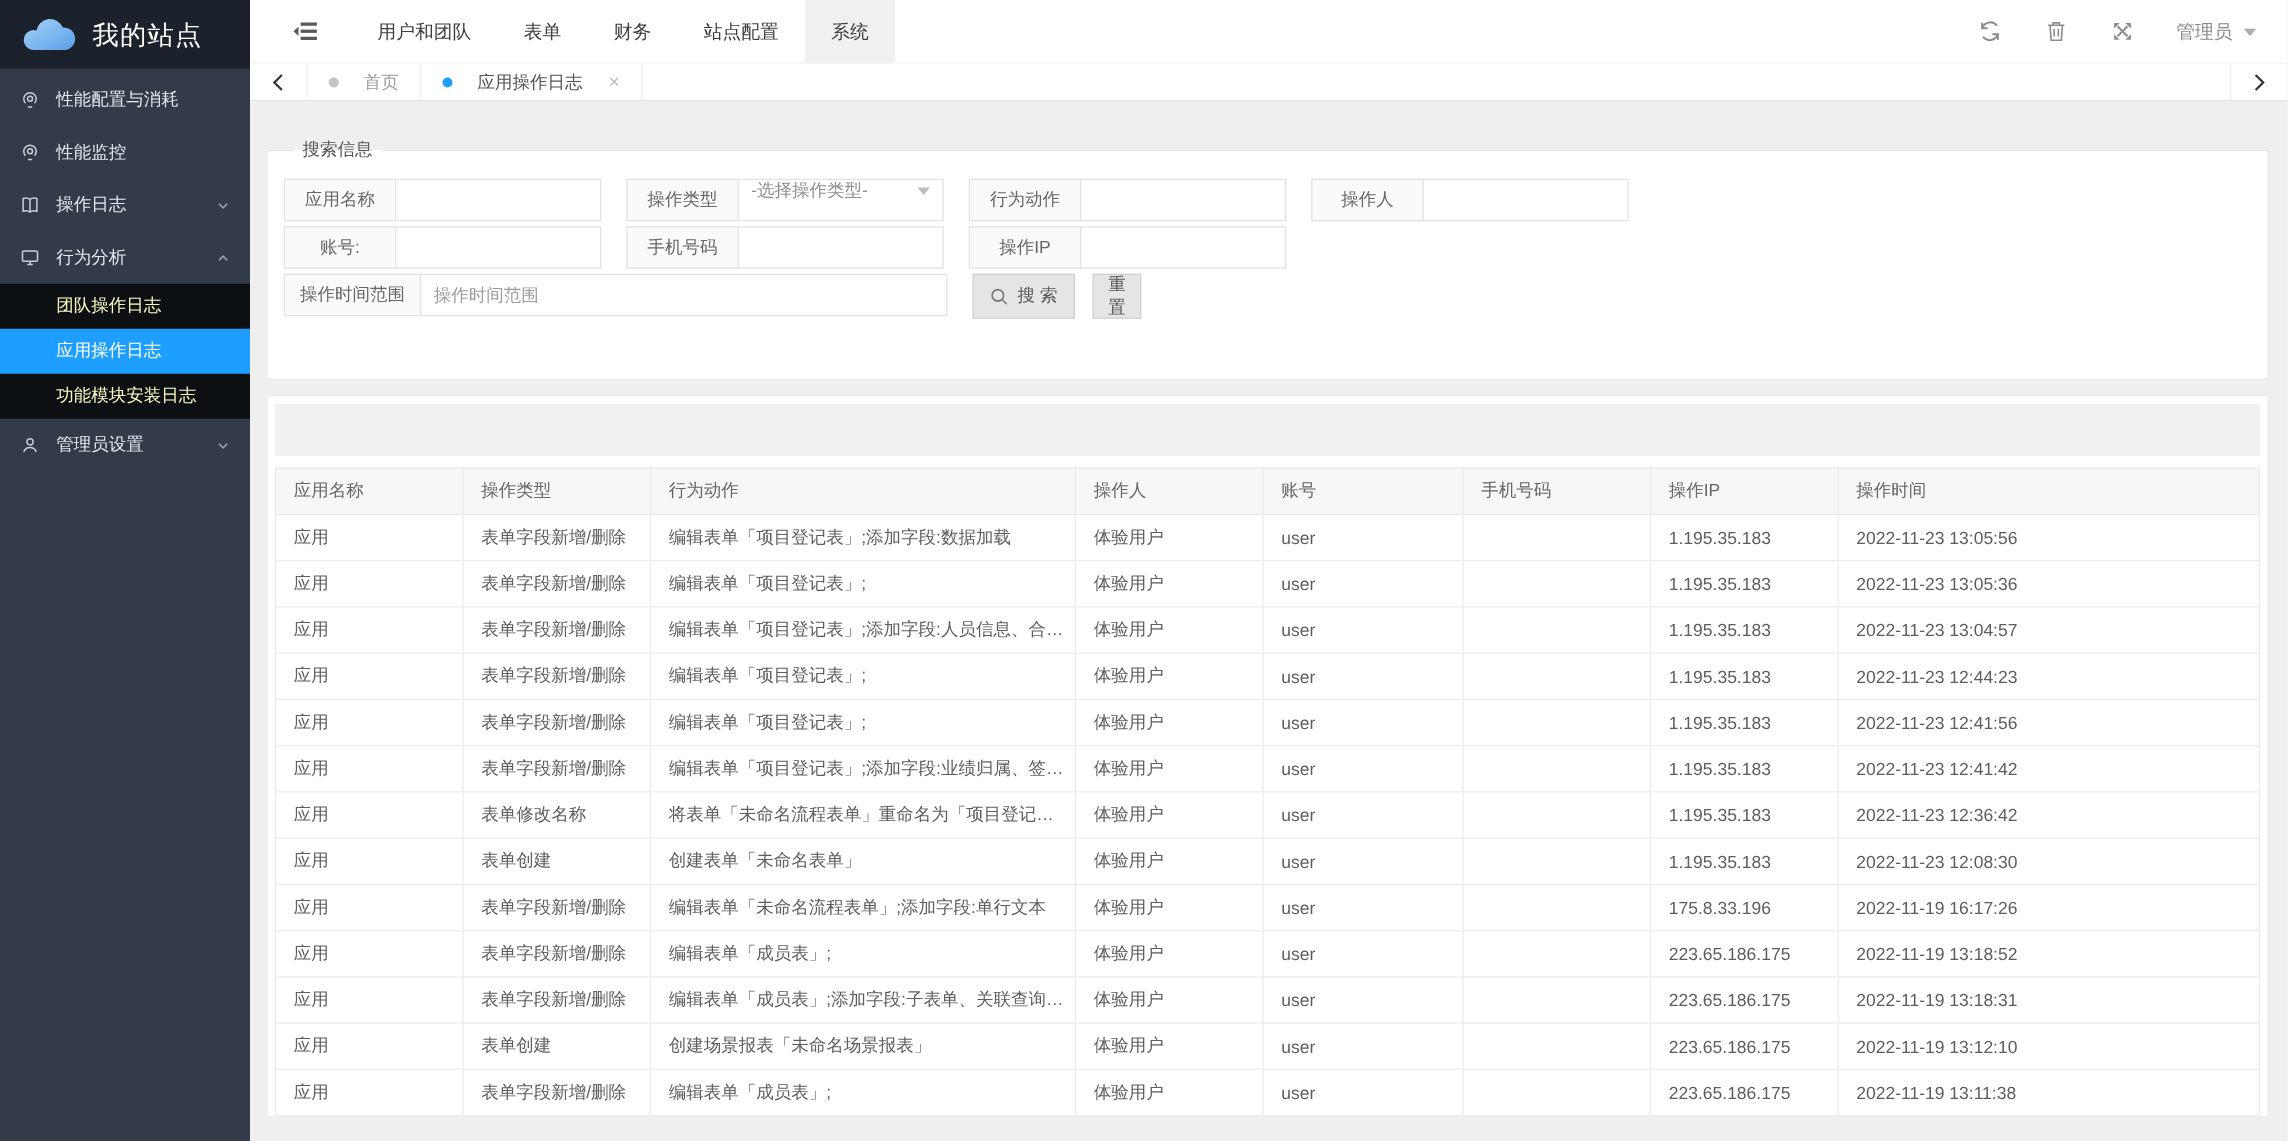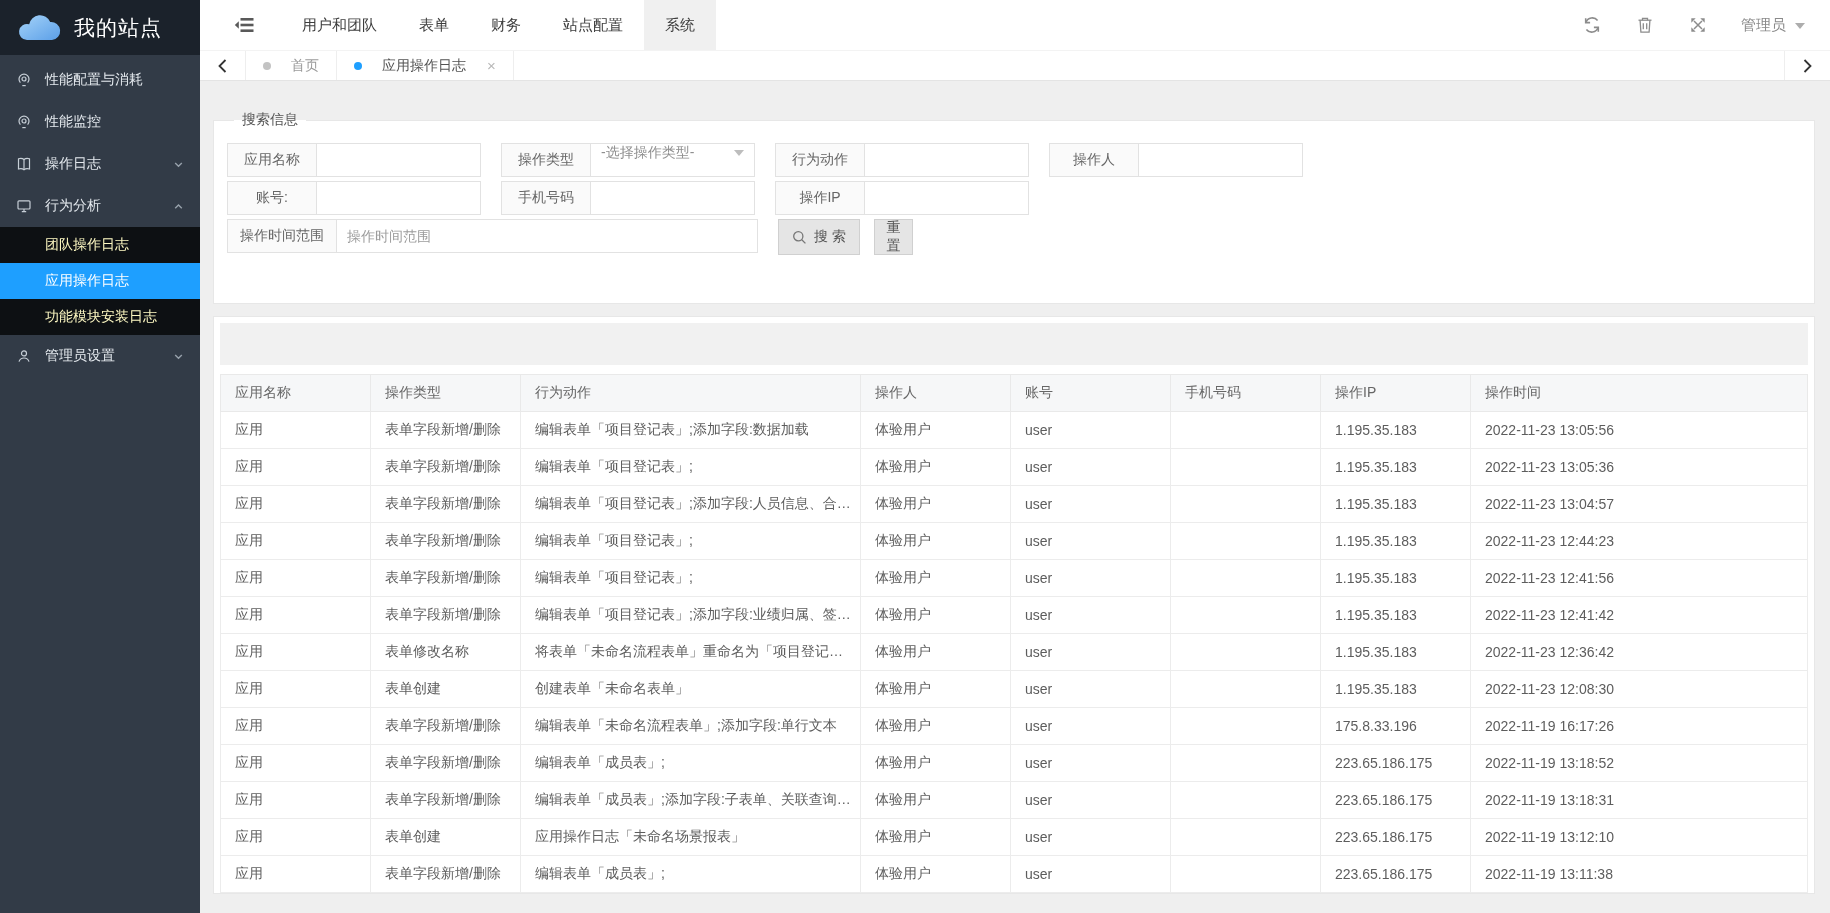--- a/index.html
+++ b/index.html
@@ -450,21 +450,21 @@
                 <td>编辑表单「成员表」;添加字段:子表单、关联查询、附件</td>
                 <td>体验用户</td>
                 <td>user</td>
                 <td></td>
                 <td>223.65.186.175</td>
                 <td>2022-11-19 13:18:31</td>
               </tr>
               <tr>
                 <td>应用</td>
                 <td>表单创建</td>
-                <td>应用操作日志「未命名场景报表」</td>
+                <td>创建场景报表「未命名场景报表」</td>
                 <td>体验用户</td>
                 <td>user</td>
                 <td></td>
                 <td>223.65.186.175</td>
                 <td>2022-11-19 13:12:10</td>
               </tr>
               <tr>
                 <td>应用</td>
                 <td>表单字段新增/删除</td>
                 <td>编辑表单「成员表」;</td>

